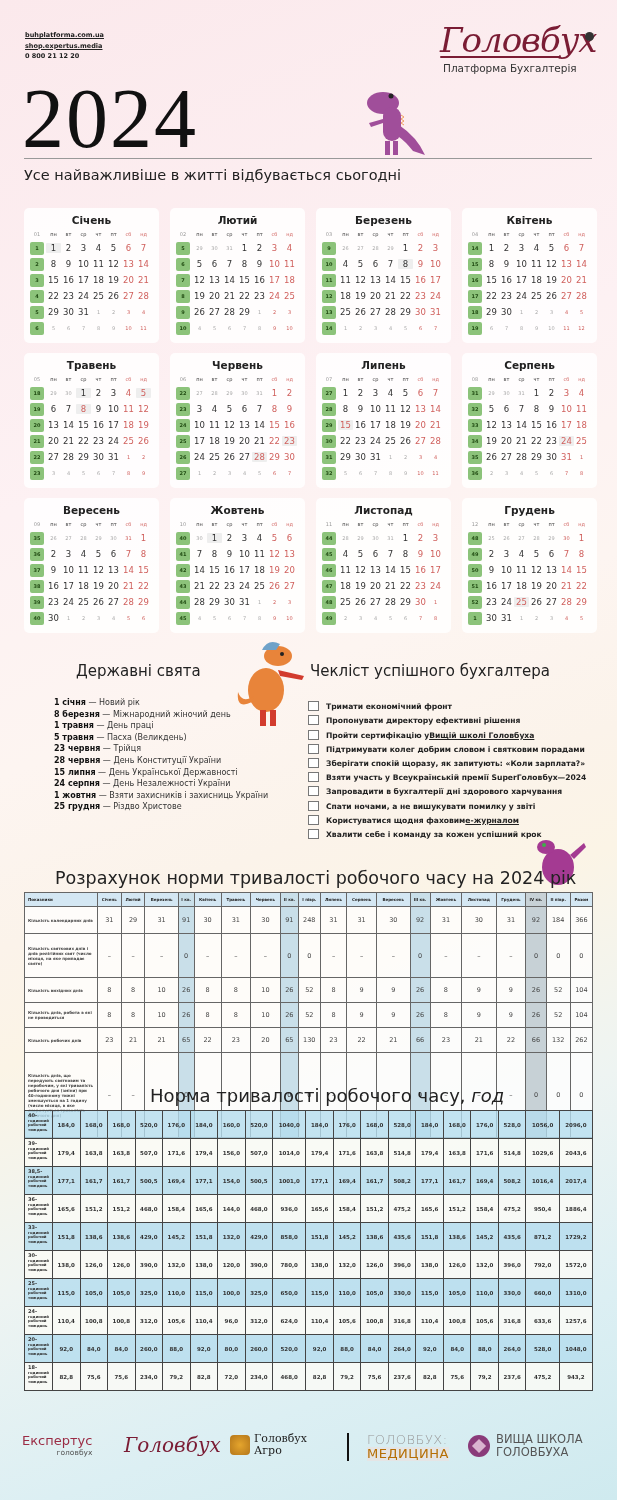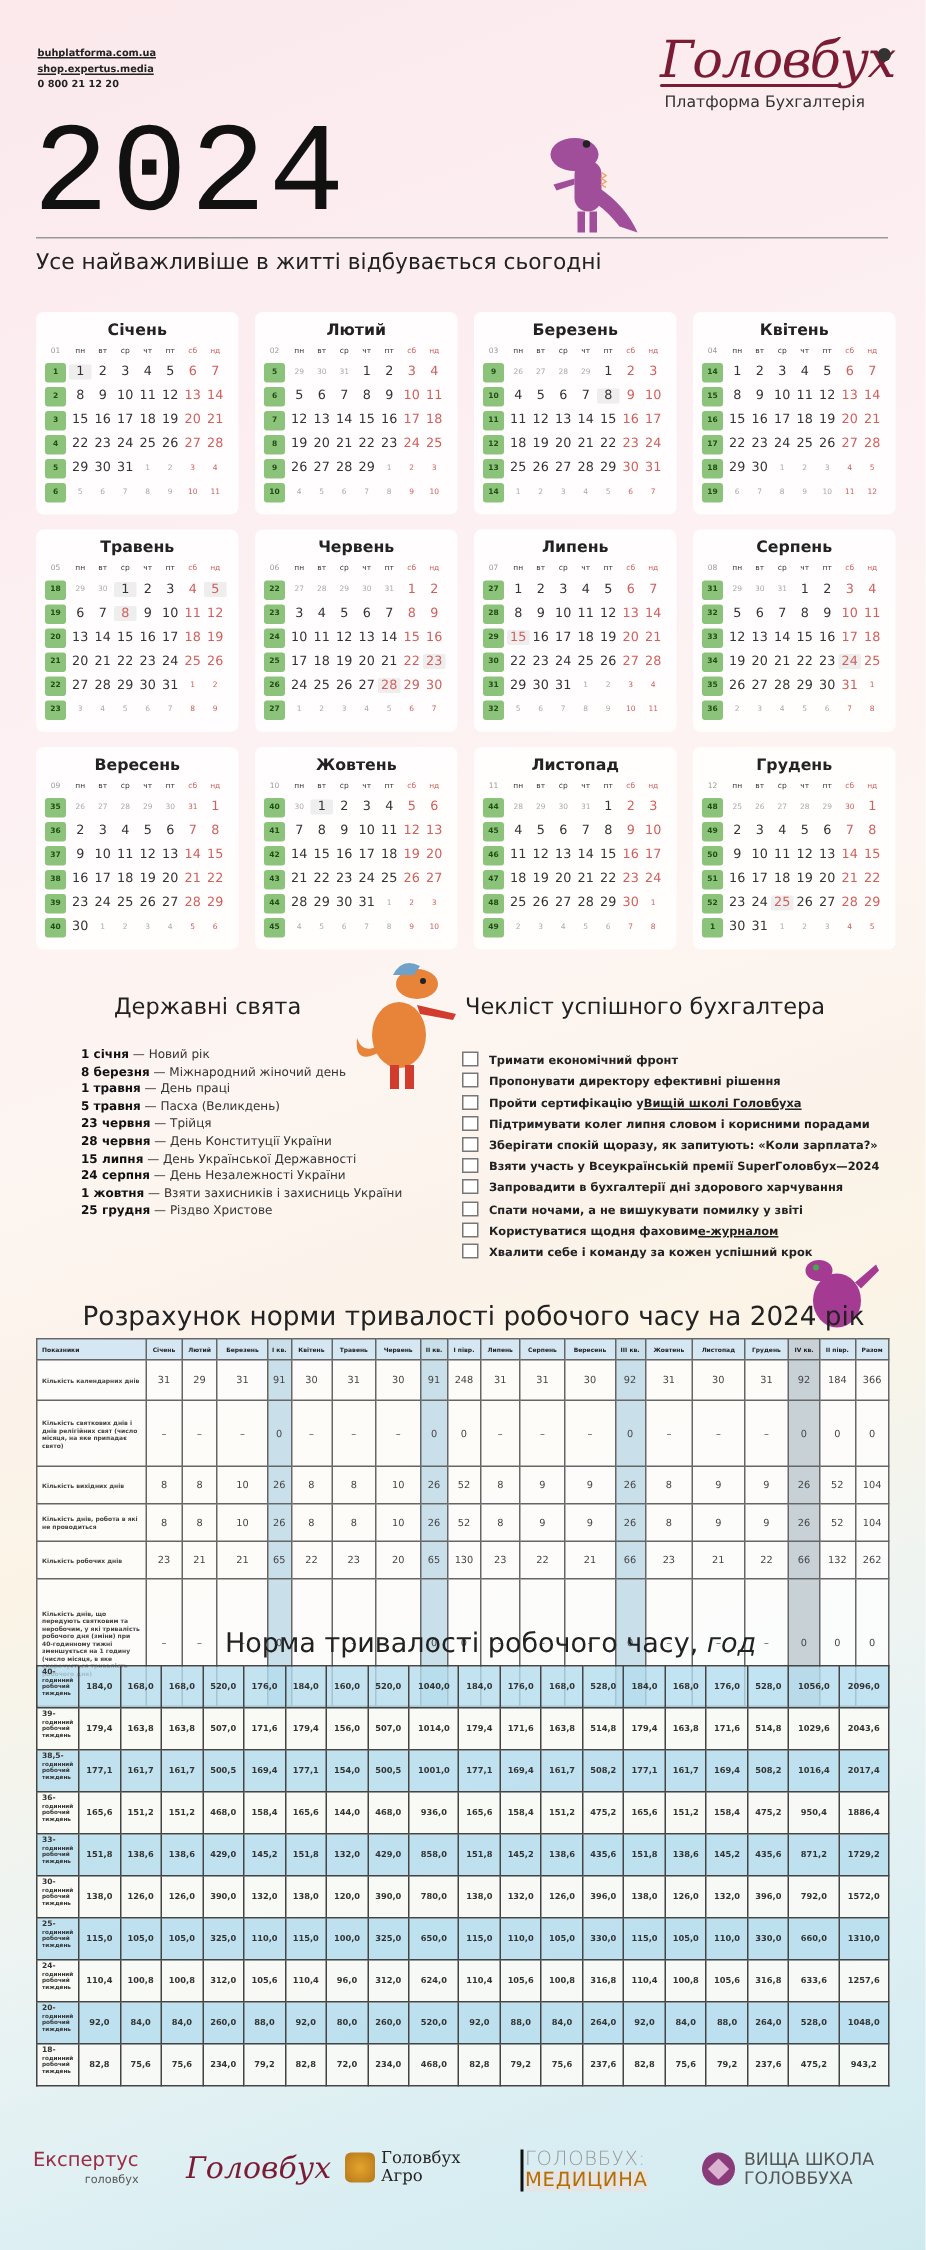--- a/index.html
+++ b/index.html
@@ -7,21 +7,21 @@
 background:linear-gradient(160deg,#fbe9ec 0%,#fdf1f3 30%,#fdf5f1 45%,#fbf3ea 55%,#fbf4e6 62%,#eef4f2 75%,#dceff3 88%,#cfeaef 100%);position:relative}
 .page{position:relative;width:617px;height:1500px}
 .contacts{position:absolute;left:25px;top:30px;font-size:6.5px;font-weight:bold;line-height:10.5px}
 .contacts a{color:#222;text-decoration:underline;display:block}
 .contacts span{display:block}
 .logo{position:absolute;left:440px;top:20px;width:170px}
 .logo-name{font-family:"DejaVu Serif",serif;font-style:italic;font-size:34px;color:#7a1c34;letter-spacing:-1px}
 .logo-check{position:absolute;left:145px;top:12px;width:9px;height:9px;border-radius:50%;background:#333}
 .logo-line{width:120px;height:2px;background:#7a1c34;margin-top:-4px;border-radius:2px}
 .logo-sub{font-size:10.5px;color:#333;margin-top:4px;margin-left:3px}
-.year{position:absolute;left:22px;top:70px;font-family:Liberation Mono, monospace;font-weight:100;font-size:84px;color:#111;letter-spacing:2px;-webkit-text-stroke:0;font-weight:normal}
+.year{position:absolute;left:22px;top:70px;font-family:Liberation Serif, serif;font-weight:100;font-size:84px;color:#111;letter-spacing:2px;-webkit-text-stroke:0;font-weight:normal}
 .year-inner{font-weight:200}
 .dino-purple{position:absolute;left:355px;top:85px;width:80px;height:75px}
 .rule{position:absolute;left:24px;top:158px;width:568px;height:1px;background:#999}
 .tagline{position:absolute;left:24px;top:167px;font-size:14.5px;color:#222}
 .month{position:absolute;width:135px;height:135px;background:rgba(255,255,255,.85);border-radius:5px}
 .mname{text-align:center;font-weight:bold;font-size:10.5px;margin-top:6px;color:#222}
 .mrow{display:flex;height:16px;align-items:center;padding-left:6px}
 .mhead{height:12px;font-size:5px;color:#888;margin-top:2px}
 .mhead .c{font-size:5px}
 .mhead .we{color:#c95a5a}
@@ -56,21 +56,21 @@
 .t2 tr.b td{background:rgba(180,220,238,.8)}
 .t2 tr.w td{background:rgba(250,250,246,.85)}
 .footer{position:absolute;left:0;top:1425px;width:617px;height:50px}
 .f{position:absolute;top:8px}
 .f1{left:22px;color:#9b2c45;font-size:13px}
 .f1 small{display:block;font-size:7.5px;color:#555;text-align:right}
 .f2{left:124px;font-family:"DejaVu Serif",serif;font-style:italic;color:#7a1c34;font-size:20px}
 .f3{left:230px;display:flex;align-items:center;gap:4px}
 .f3 .ic{width:20px;height:20px;border-radius:4px;background:radial-gradient(#e5a52d,#b4761a)}
 .f3 .tx{font-family:"DejaVu Serif",serif;font-size:11px;line-height:12px;color:#222}
-.f4{left:347px;border-left:2px solid #111;padding-left:1px;font-size:13px;line-height:14px;letter-spacing:.5px}
+.f4{left:347px;border-left:2px solid #111;padding-left:18px;font-size:13px;line-height:14px;letter-spacing:.5px}
 .f4 .a{color:#999;font-weight:200}
 .f4 .bb{background:#e5e5e5;color:#b56e04;display:inline-block}
 .f5{left:468px;display:flex;align-items:center;gap:6px}
 .f5 .ic{width:22px;height:22px;border-radius:50%;background:#8a3b7a;position:relative}
 .f5 .ic:after{content:"";position:absolute;left:6px;top:6px;width:10px;height:10px;background:#d9b3cf;transform:rotate(45deg)}
 .f5 .tx{font-size:11.5px;color:#555;line-height:13px}
 </style>
 </head>
 <body>
 
@@ -1018,21 +1018,21 @@
         <span class="box"></span>
         <span>Пропонувати директору ефективні рішення</span>
       </div>
       <div class="chk">
         <span class="box"></span>
         <span>Пройти сертифікацію у </span>
         <u>Вищій школі Головбуха</u>
       </div>
       <div class="chk">
         <span class="box"></span>
-        <span>Підтримувати колег липня словом і корисними порадами</span>
+        <span>Підтримувати колег добрим словом і святковим порадами</span>
       </div>
       <div class="chk">
         <span class="box"></span>
         <span>Зберігати спокій щоразу, як запитують: «Коли зарплата?»</span>
       </div>
       <div class="chk">
         <span class="box"></span>
         <span>Взяти участь у Всеукраїнській премії SuperГоловбух—2024</span>
       </div>
       <div class="chk">

